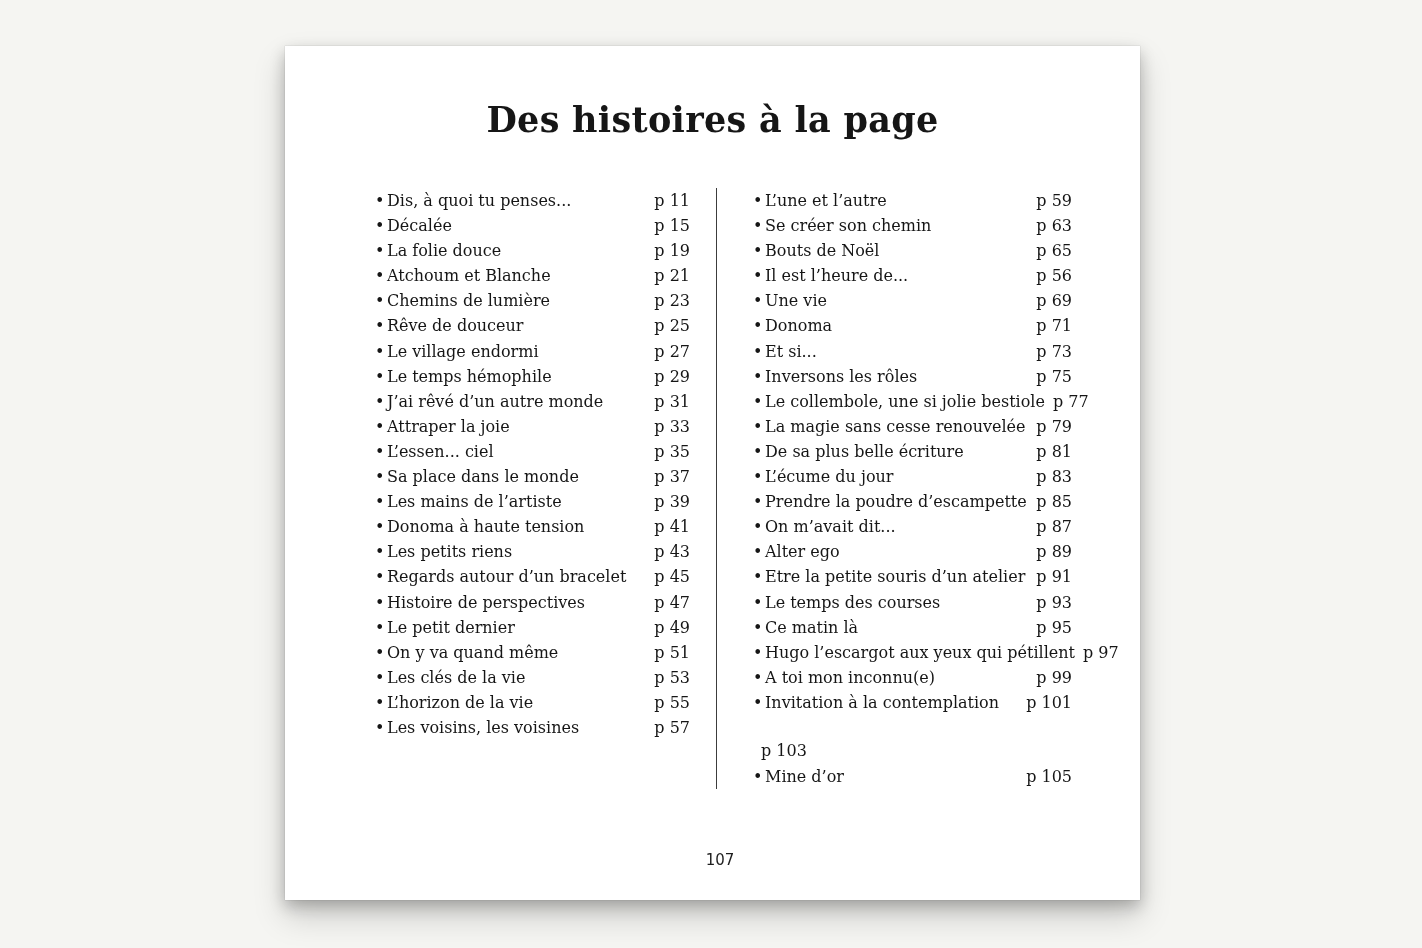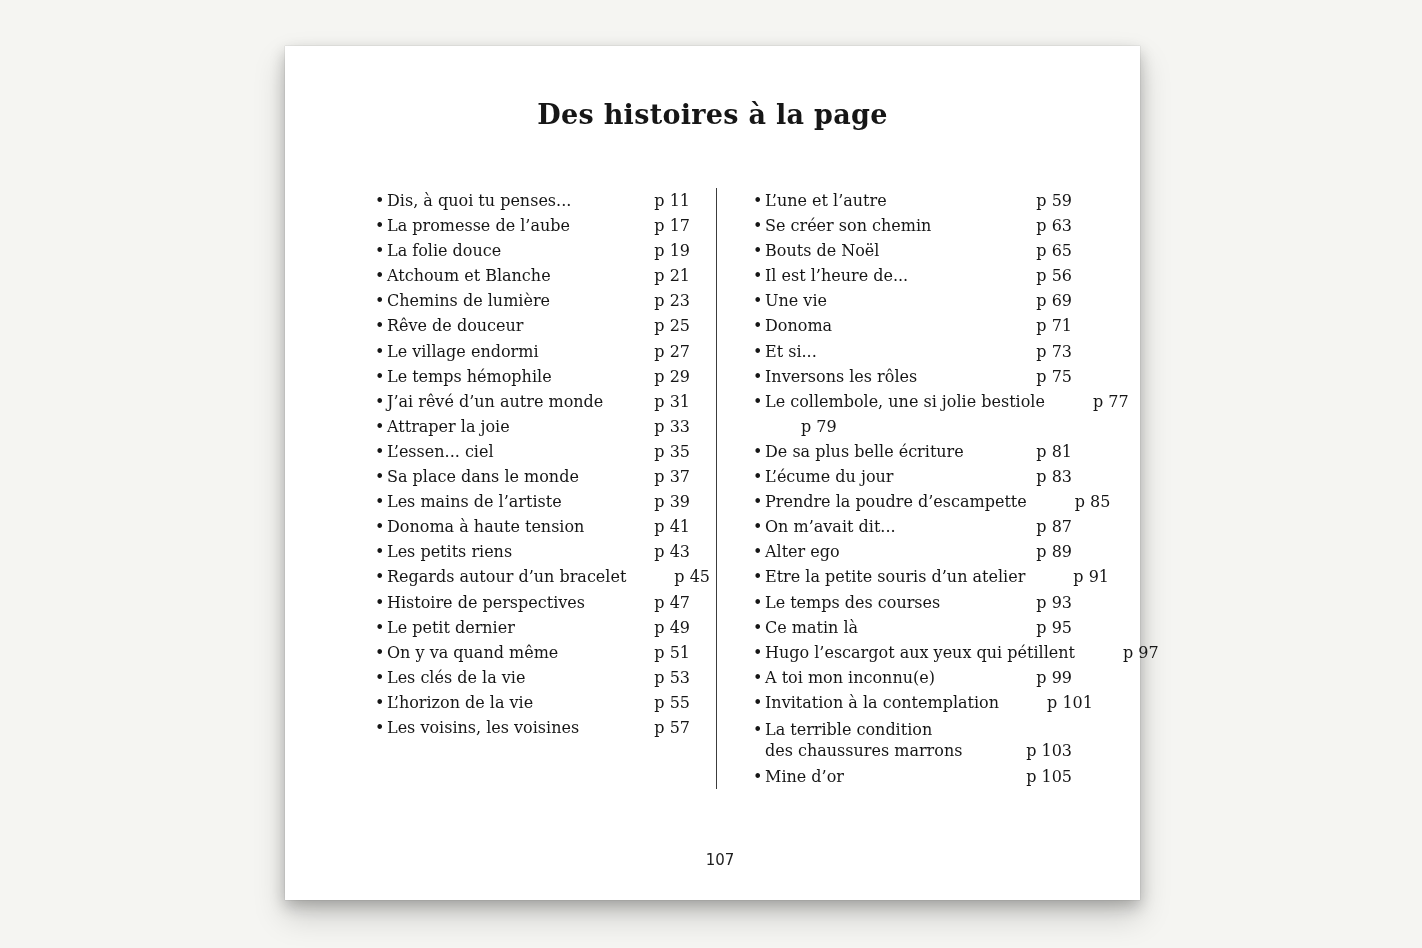--- a/index.html
+++ b/index.html
@@ -26,21 +26,21 @@
                 0 6px 14px rgba(0,0,0,0.22),
                 0 16px 30px rgba(0,0,0,0.18);
   }
   .title {
     position: absolute;
     top: 53px;
     left: 0;
     right: 0;
     margin: 0;
     text-align: center;
-    font-size: 27px;
+    font-size: 35px;
     font-weight: bold;
     letter-spacing: 0.3px;
     color: #161616;
   }
   .columns {
     position: absolute;
     left: 90px;
     top: 142px;
     width: 697px;
     display: grid;
@@ -62,21 +62,20 @@
   }
   .entry-left { white-space: nowrap; }
   .bullet {
     display: inline-block;
     width: 12px;
     text-align: left;
   }
   .pagenum {
     white-space: nowrap;
     padding-left: 8px;
-    margin-left: 40px;
   }
   .row.two-line {
     height: 46px;
     align-items: flex-end;
     line-height: 21px;
     padding-bottom: 3px;
   }
   .row.two-line .entry-left { white-space: normal; }
   .row.two-line .l2 { padding-left: 12px; }
   .folio {
@@ -96,22 +95,22 @@
 <div class="canvas">
   <div class="paper">
     <h1 class="title">Des histoires à la page</h1>
     <div class="columns">
       <div class="col" id="col-left">
           <div class="row">
             <span class="entry-left"><span class="bullet">•</span><span>Dis, à quoi tu penses...</span></span>
             <span class="pagenum">p 11</span>
           </div>
           <div class="row">
-            <span class="entry-left"><span class="bullet">•</span><span>La promesse de l’aube</span></span>
-            <span class="pagenum">p 17</span>
+            <span class="entry-left"><span class="bullet">•</span><span>Décalée</span></span>
+            <span class="pagenum">p 15</span>
           </div>
           <div class="row">
             <span class="entry-left"><span class="bullet">•</span><span>La folie douce</span></span>
             <span class="pagenum">p 19</span>
           </div>
           <div class="row">
             <span class="entry-left"><span class="bullet">•</span><span>Atchoum et Blanche</span></span>
             <span class="pagenum">p 21</span>
           </div>
           <div class="row">
@@ -221,20 +220,21 @@
           </div>
           <div class="row">
             <span class="entry-left"><span class="bullet">•</span><span>Inversons les rôles</span></span>
             <span class="pagenum">p 75</span>
           </div>
           <div class="row">
             <span class="entry-left"><span class="bullet">•</span><span>Le collembole, une si jolie bestiole</span></span>
             <span class="pagenum">p 77</span>
           </div>
           <div class="row">
+            <span class="entry-left"><span class="bullet">•</span><span>La magie sans cesse renouvelée</span></span>
             <span class="pagenum">p 79</span>
           </div>
           <div class="row">
             <span class="entry-left"><span class="bullet">•</span><span>De sa plus belle écriture</span></span>
             <span class="pagenum">p 81</span>
           </div>
           <div class="row">
             <span class="entry-left"><span class="bullet">•</span><span>L’écume du jour</span></span>
             <span class="pagenum">p 83</span>
           </div>
@@ -268,21 +268,20 @@
           </div>
           <div class="row">
             <span class="entry-left"><span class="bullet">•</span><span>A toi mon inconnu(e)</span></span>
             <span class="pagenum">p 99</span>
           </div>
           <div class="row">
             <span class="entry-left"><span class="bullet">•</span><span>Invitation à la contemplation</span></span>
             <span class="pagenum">p 101</span>
           </div>
           <div class="row two-line">
-            <span class="entry-left"><span class="bullet">•</span><span>La terrible condition</span><br><span class="l2">des chaussures marrons</span></span>
             <span class="pagenum">p 103</span>
           </div>
           <div class="row">
             <span class="entry-left"><span class="bullet">•</span><span>Mine d’or</span></span>
             <span class="pagenum">p 105</span>
           </div>
         </div>
     </div>
     <div class="folio">107</div>
   </div>

